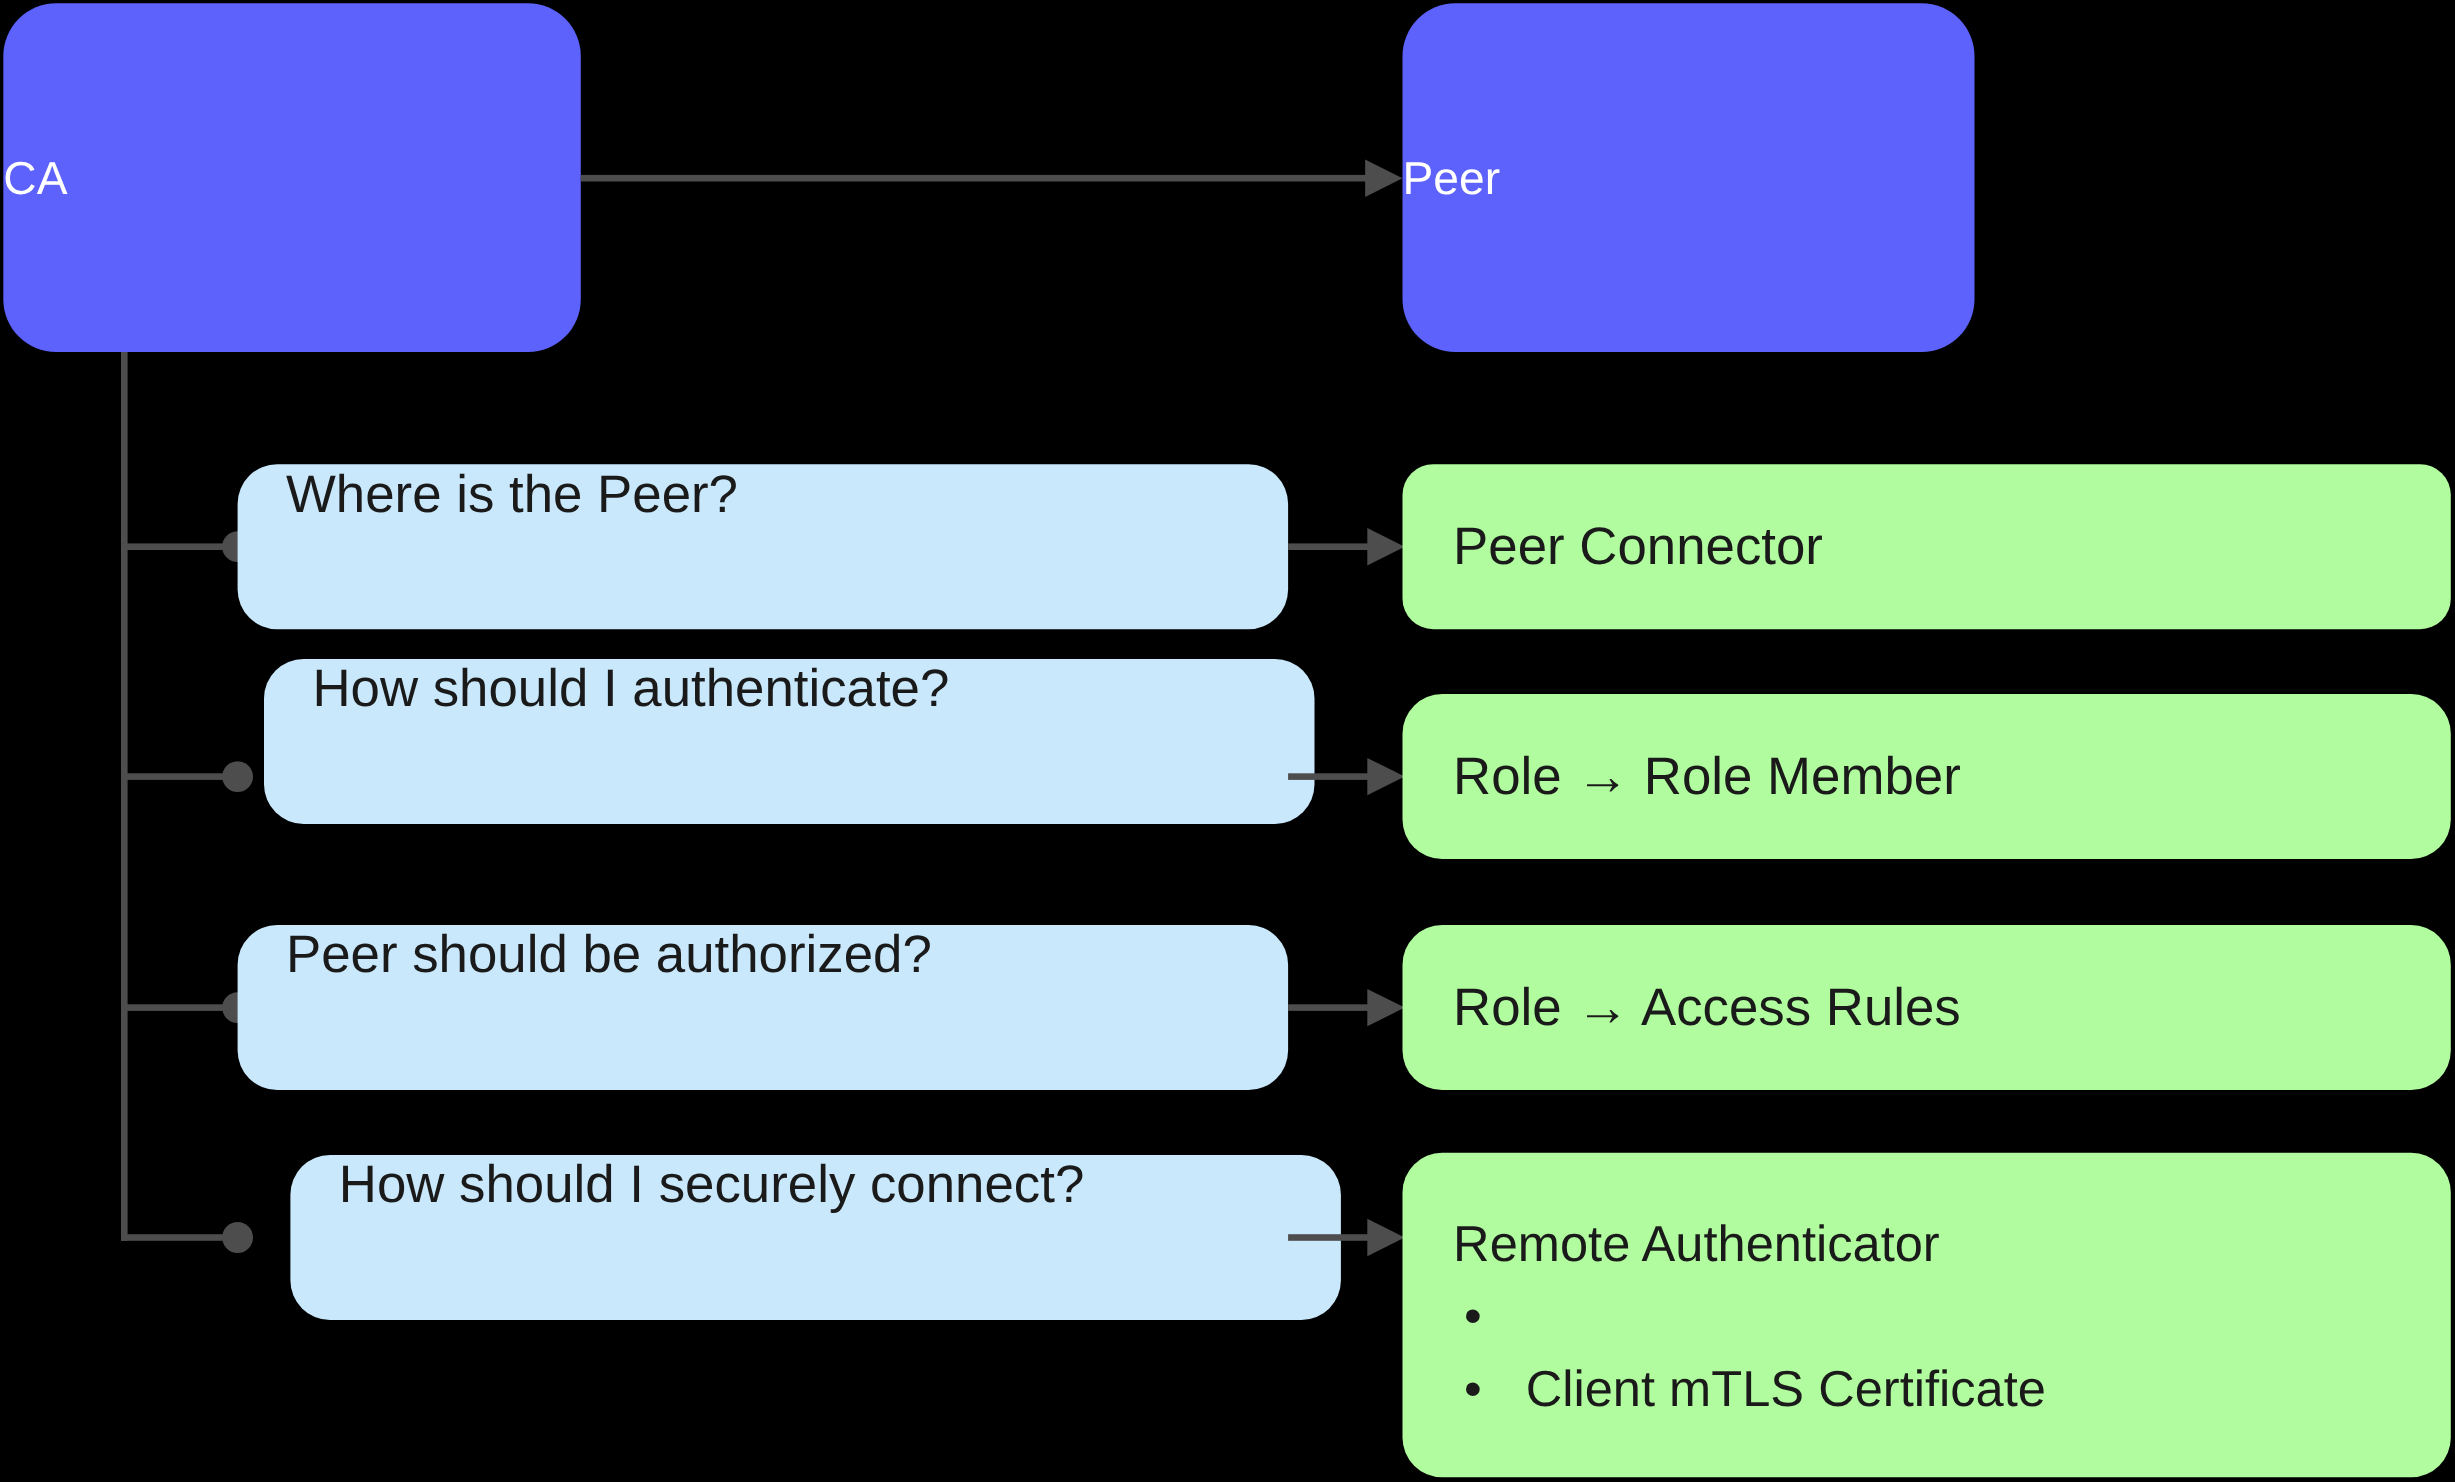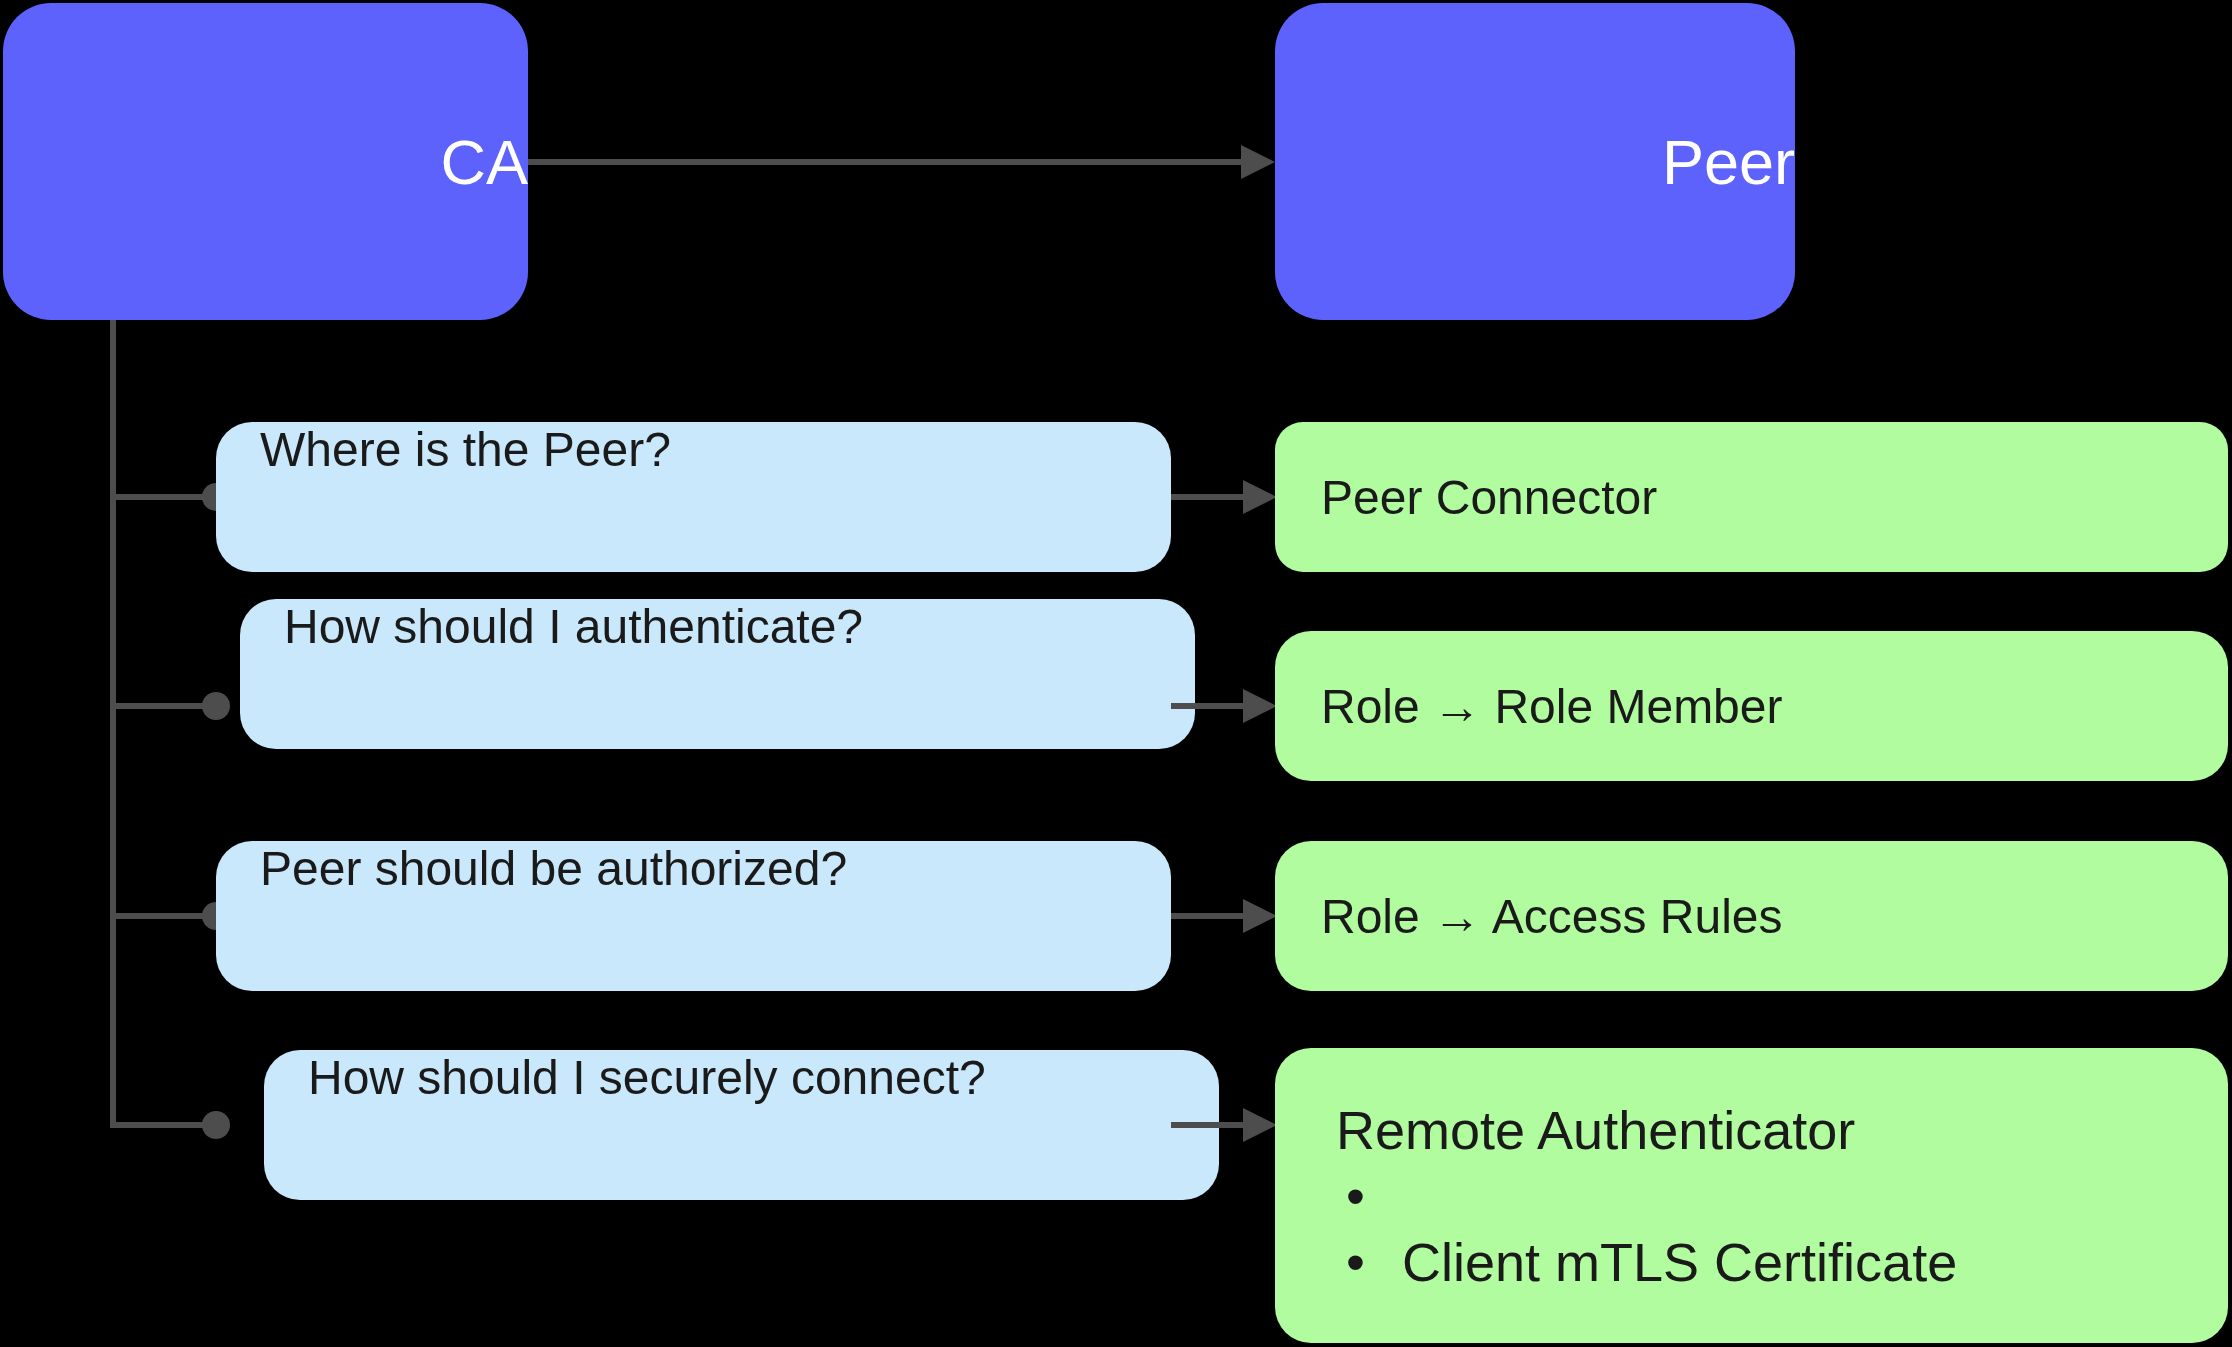--- a/index.html
+++ b/index.html
@@ -19,22 +19,22 @@
     font-family: "Liberation Sans", sans-serif;
     overflow: hidden;
   }
   .abs { position: absolute; }
 
   
   .node {
     background: var(--node);
     color: var(--text-light);
     border-radius: 48px;
-    display: flex; align-items: center; justify-content: flex-end;
-    font-size: 63px;
+    display: flex; align-items: center; justify-content: flex-start;
+    font-size: 42px;
   }
   #node-ca   { left: 3px;    top: 3px; width: 525px; height: 317px; }
   #node-peer { left: 1275px; top: 3px; width: 520px; height: 317px; }
 
   
   .hline { background: var(--connector); height: 6px; }
   .vline { background: var(--connector); width: 6px; }
   .arrowhead {
     width: 0; height: 0;
     border-top: 17px solid transparent;
@@ -64,22 +64,22 @@
     display: flex; align-items: center;
     padding-left: 46px;
     font-size: 48px;
   }
   .abox-multi {
     left: 1275px; width: 953px; height: 295px;
     background: var(--answer);
     border-radius: 36px;
     color: var(--text-dark);
     display: flex; flex-direction: column; justify-content: center;
-    padding-left: 61px;
-    font-size: 54px;
+    padding-left: 46px;
+    font-size: 46px;
     line-height: 66px;
   }
   .bullet-row { display: flex; }
   .bullet-glyph { width: 66px; padding-left: 10px; }
 </style>
 </head>
 <body>
 
 <div>
 

